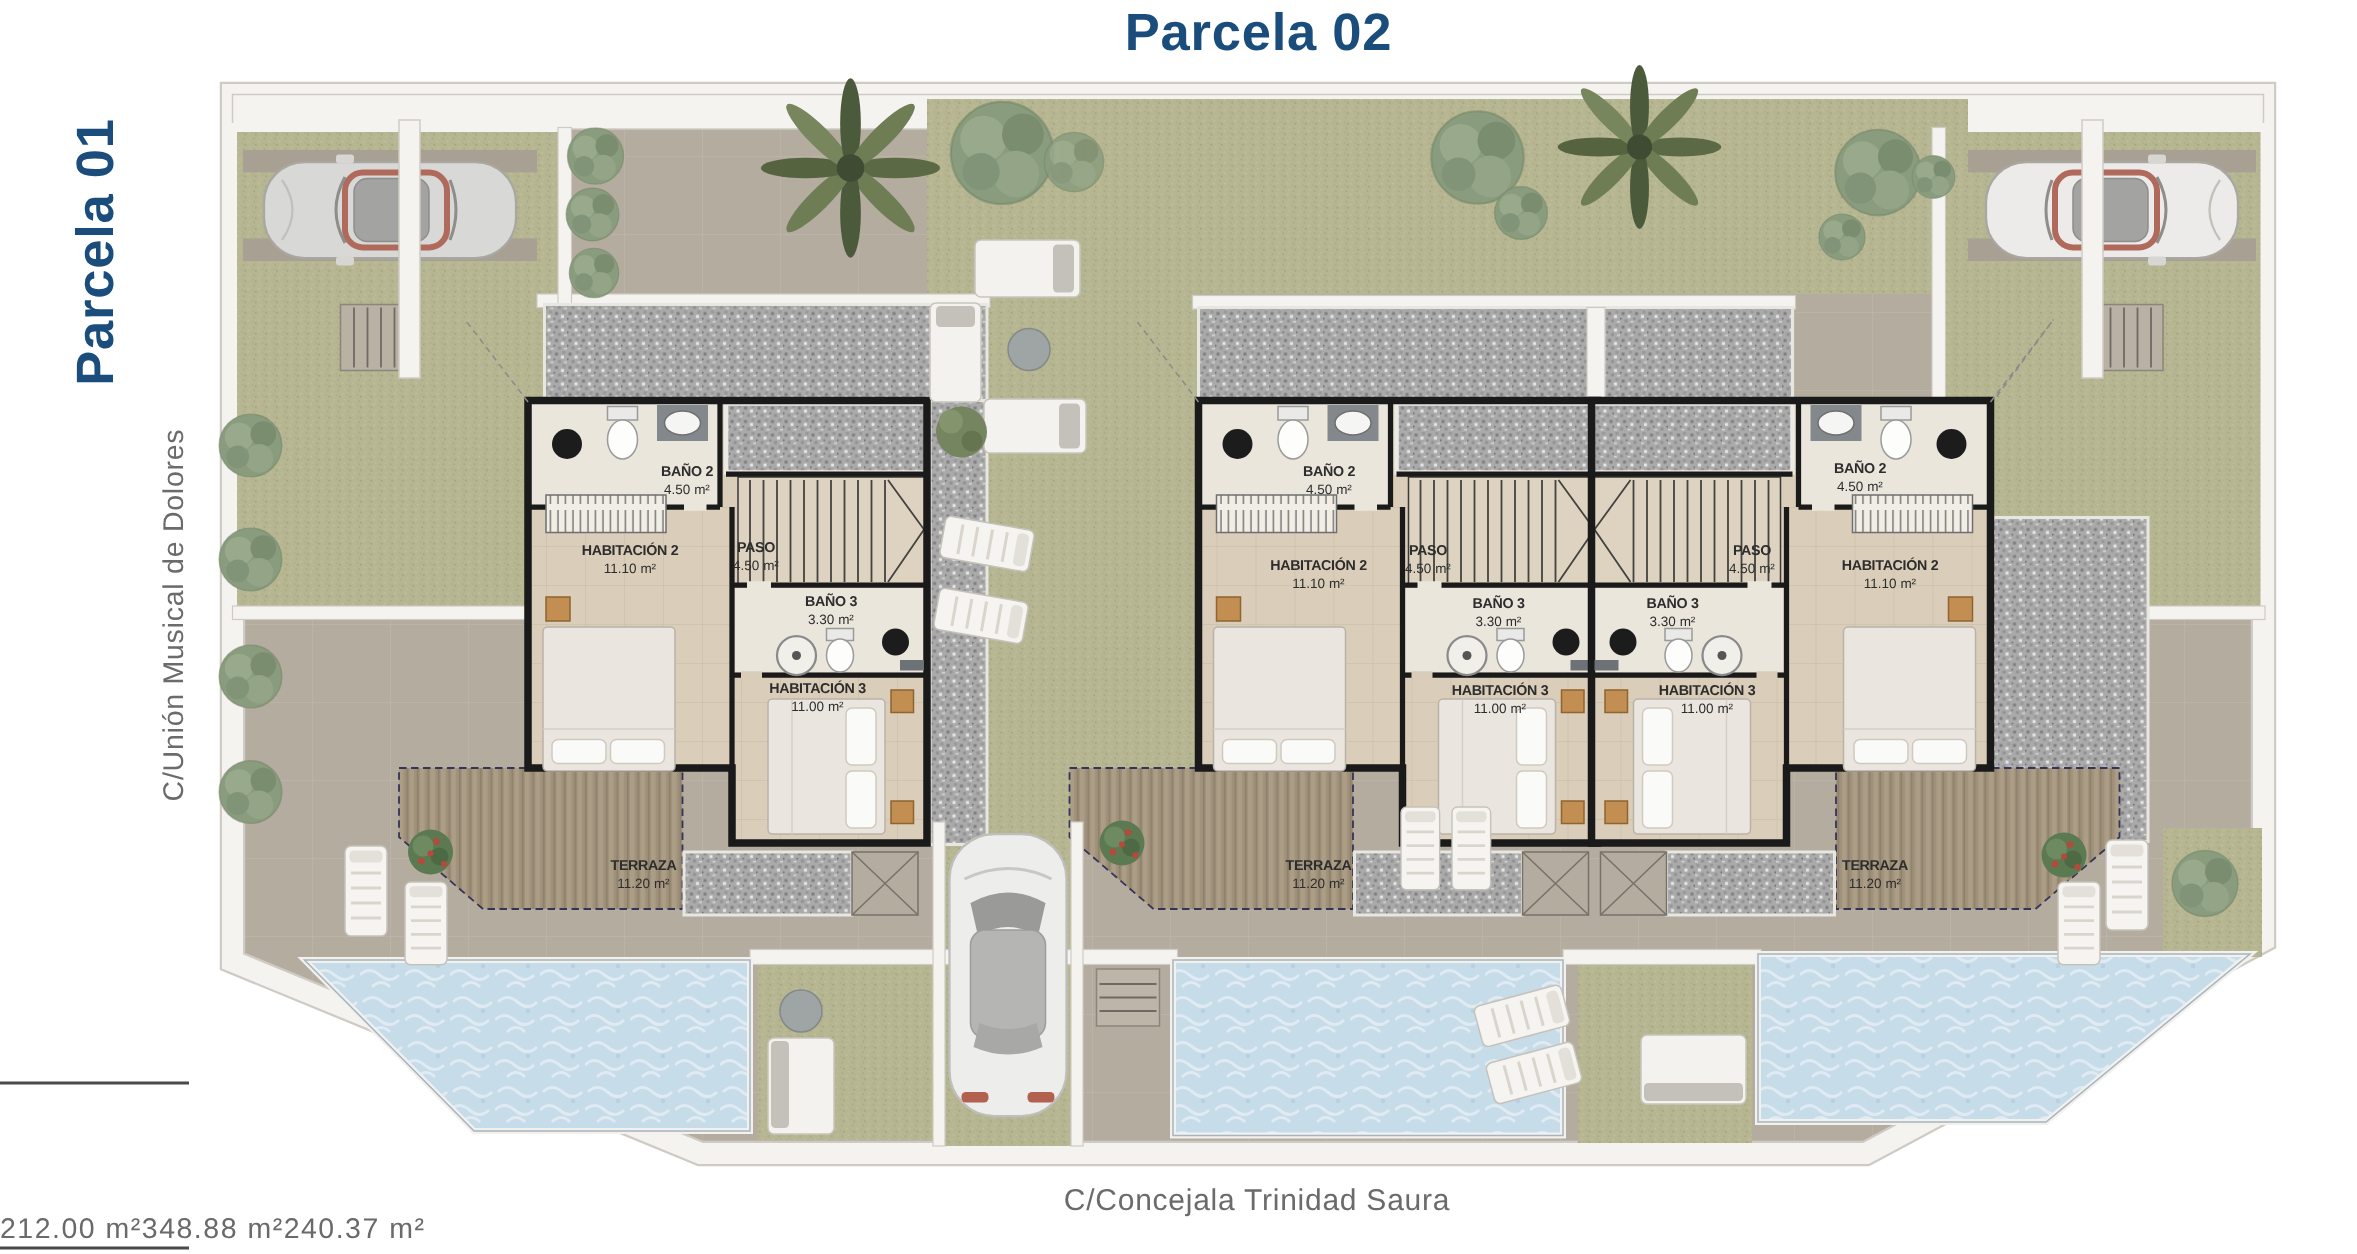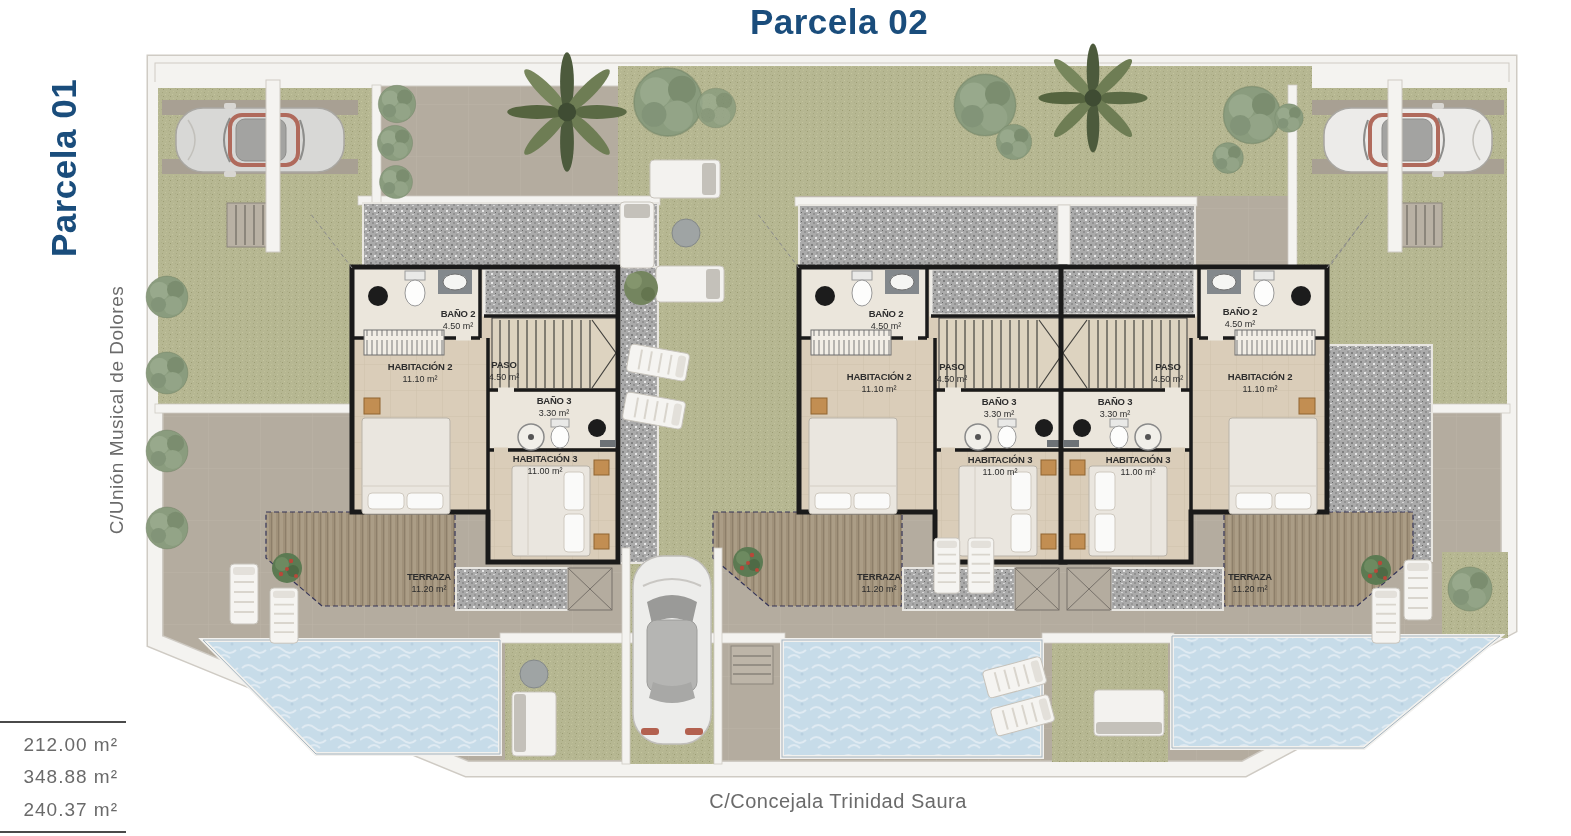--- a/index.html
+++ b/index.html
@@ -8,21 +8,21 @@
   .plan-svg{position:absolute;left:0;top:0;z-index:1;}
   .ovl{position:absolute;z-index:3;white-space:nowrap;}
   .title{color:#1a4d7c;font-weight:bold;font-size:35px;letter-spacing:.5px;}
   .title-top{left:839px;top:22px;transform:translate(-50%,-50%);}
   .title-left{left:64px;top:168px;transform:translate(-50%,-50%) rotate(-90deg);}
   .title-br{left:1303px;top:858px;transform:translate(-50%,-50%);}
   .street{color:#6b6b6b;font-size:20px;letter-spacing:.5px;}
   .street-left{left:117px;top:410px;transform:translate(-50%,-50%) rotate(-90deg);font-size:19px;}
   .street-bottom{left:838px;top:801px;transform:translate(-50%,-50%);}
   .area-table{left:0;top:721px;width:126px;height:112px;border-top:2px solid #4a4a4a;
-      border-bottom:2px solid #4a4a4a;display:flex;flex-direction:column;justify-content:space-evenly;
+      border-bottom:2px solid #4a4a4a;display:flex;justify-content:space-evenly;
       align-items:flex-end;padding-right:8px;box-sizing:border-box;color:#6a6a6a;font-size:19px;letter-spacing:1px;}
   
   .rl{font-family:"Liberation Sans",sans-serif;font-weight:700;font-size:9.5px;fill:#2d2d2d;letter-spacing:-.2px;}
   .ra{font-family:"Liberation Sans",sans-serif;font-weight:400;font-size:9px;fill:#2d2d2d;}
 </style>
 </head>
 <body>
 
 <div class="page">
 

